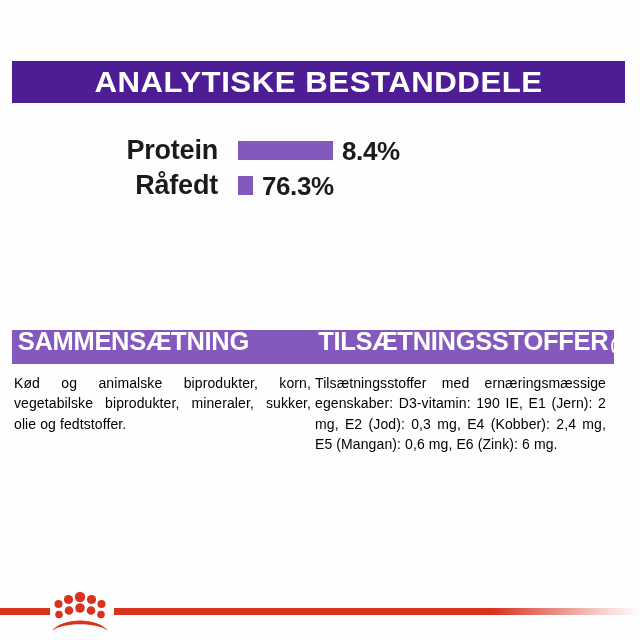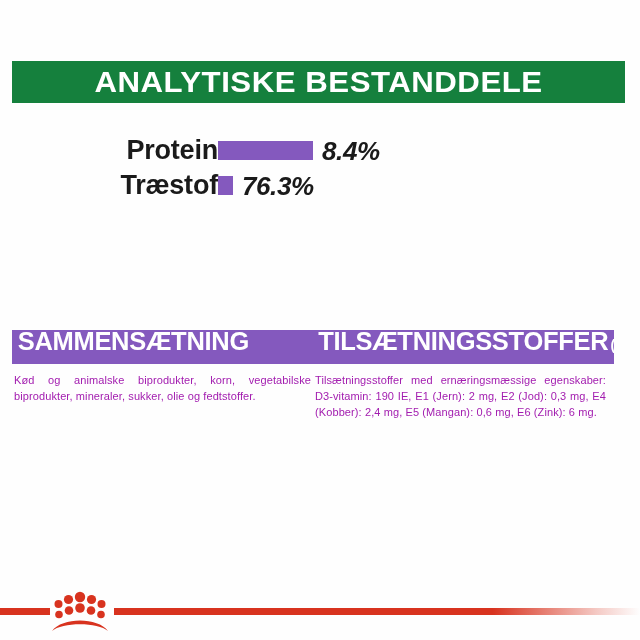--- a/index.html
+++ b/index.html
@@ -25,21 +25,21 @@
 
   
   .analytical-panel {
     position: absolute;
     left: 12px;
     top: 61px;
     width: 613px;
   }
 
   .band {
-    background: #15803d;
+    background: #4c1d95;
     color: #ffffff;
     display: flex;
     align-items: center;
   }
 
   .band-main {
     height: 42px;
     justify-content: center;
   }
 
@@ -72,23 +72,23 @@
     text-align: right;
     font-size: 27px;
     font-weight: bold;
     color: #1a1a1a;
     letter-spacing: -0.2px;
     line-height: 1;
     padding-right: 0px;
   }
 
   .bar-track {
+    margin-left: 20px;
     display: flex;
     align-items: center;
-    font-style: italic;
   }
 
   .bar-fill {
     height: 19px;
     background: #8459be;
   }
 
   .bar-value {
     margin-left: 9px;
     font-size: 26px;
@@ -138,23 +138,23 @@
     font-weight: bold;
     color: #ffffff;
     margin-left: 5px;
     white-space: nowrap;
     position: relative;
     top: -1px;
   }
 
   .col-body {
     padding: 9px 2px 0 2px;
-    font-size: 11px;
+    font-size: 14px;
     line-height: 1.45;
-    color: #a21caf;
+    color: #000000;
     text-align: justify;
     letter-spacing: 0.1px;
   }
 
   .col-body.narrow {
     padding-right: 8px;
   }
 
   
   .footer {
@@ -207,21 +207,21 @@
       <div class="bar-row">
         <div class="bar-label">Protein</div>
         <div class="bar-track">
           <div class="bar-fill" style="width:95px;"></div>
           <div class="bar-value">8.4%</div>
         </div>
       </div>
 
 
       <div class="bar-row">
-        <div class="bar-label">Træstof</div>
+        <div class="bar-label">Råfedt</div>
         <div class="bar-track">
           <div class="bar-fill" style="width:15px;"></div>
           <div class="bar-value">76.3%</div>
         </div>
       </div>
 
     </div>
   </div>
 
   <div class="lower">

